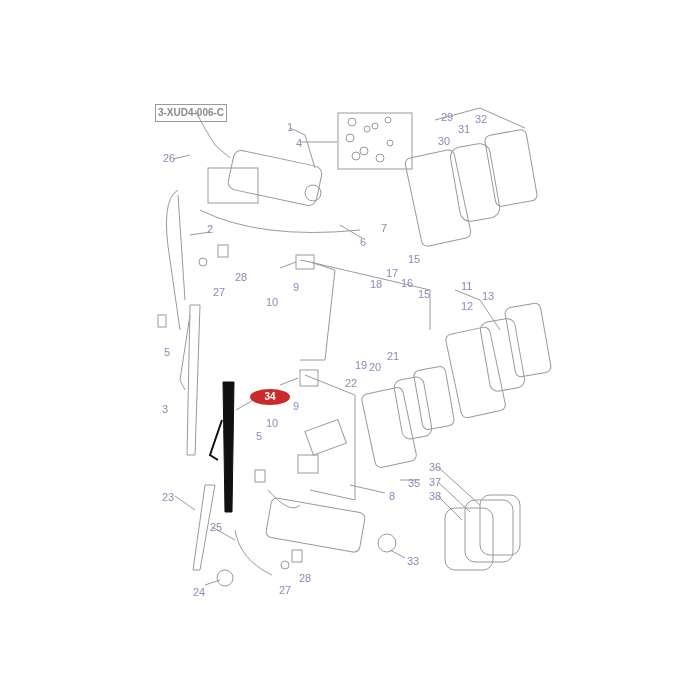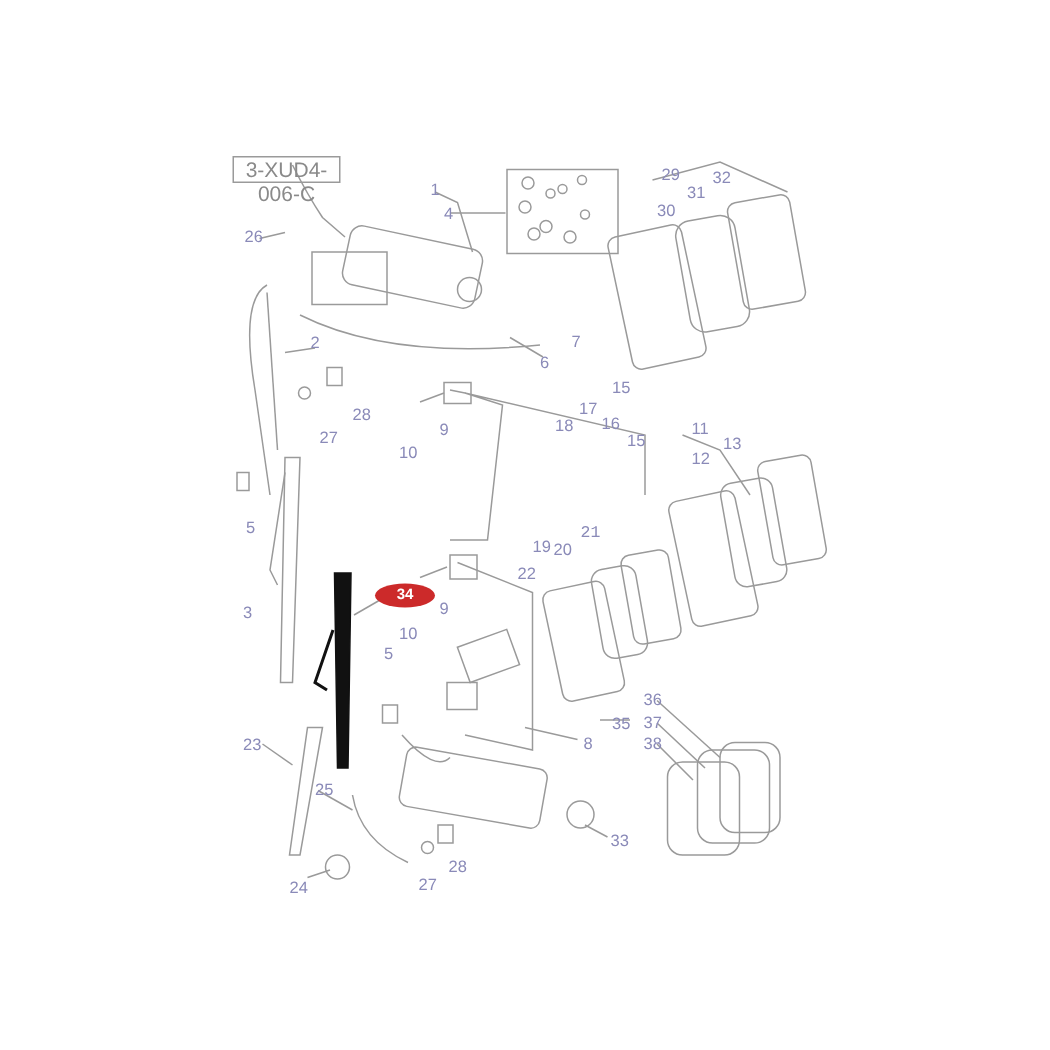--- a/index.html
+++ b/index.html
@@ -1,19 +1,19 @@
 <!DOCTYPE html>
 <html><head>
 <meta charset="utf-8">
 <style>
   html, body { margin:0; padding:0; background:#ffffff; }
   body { width:700px; height:700px; position:relative; overflow:hidden; font-family:"Liberation Sans", sans-serif; }
   #diagram { position:absolute; left:0; top:0; width:700px; height:700px; }
   .callout { position:absolute; font-size:11px; color:#8a8ab8; line-height:1; white-space:nowrap; }
-  .ref-box { position:absolute; left:155px; top:104px; width:70px; height:16px; border:1px solid #9a9a9a; font-size:14px; color:#8a8a8a; text-align:center; line-height:16px; font-family:"Liberation Sans", sans-serif; }
+  .ref-box { position:absolute; left:155px; top:104px; width:70px; height:16px; border:1px solid #9a9a9a; font-size:10px; color:#8a8a8a; text-align:center; line-height:16px; font-family:"Liberation Sans", sans-serif;font-weight:bold; }
   .hl { position:absolute; left:250px; top:389px; width:40px; height:16px; border-radius:50%; background:#cc2a2a; color:#fff; font-size:10px; font-weight:bold; text-align:center; line-height:16px; }
 </style>
 </head>
 <body>
 
 <div id="diagram">
   <svg width="700" height="700" viewBox="0 0 700 700" style="position:absolute;left:0;top:0">
     <g fill="none" stroke="#9a9a9a" stroke-width="1">
 
       <rect x="338" y="113" width="74" height="56"></rect>
@@ -117,21 +117,21 @@
       <div class="callout" style="left: 266px; top: 297px;">10</div>
       <div class="callout" style="left: 293px; top: 282px;">9</div>
       <div class="callout" style="left: 370px; top: 259px; margin-top: 20px;">18</div>
       <div class="callout" style="left: 386px; top: 268px;">17</div>
       <div class="callout" style="left: 401px; top: 278px;">16</div>
       <div class="callout" style="left: 408px; top: 254px;">15</div>
       <div class="callout" style="left: 418px; top: 289px;">15</div>
       <div class="callout" style="left: 164px; top: 347px;">5</div>
       <div class="callout" style="left: 162px; top: 404px;">3</div>
       <div class="callout" style="left: 355px; top: 347px; margin-top: 13px;">19</div>
-      <div class="callout" style="left: 387px; top: 351px; font-family: Liberation Mono, monospace;">21</div>
+      <div class="callout" style="left: 387px; top: 351px;">21</div>
       <div class="callout" style="left: 369px; top: 362px;">20</div>
       <div class="callout" style="left: 345px; top: 378px;">22</div>
       <div class="callout" style="left: 293px; top: 401px;">9</div>
       <div class="callout" style="left: 266px; top: 418px;">10</div>
       <div class="callout" style="left: 256px; top: 431px;">5</div>
       <div class="callout" style="left: 441px; top: 112px;">29</div>
       <div class="callout" style="left: 475px; top: 114px;">32</div>
       <div class="callout" style="left: 458px; top: 124px;">31</div>
       <div class="callout" style="left: 438px; top: 136px;">30</div>
       <div class="callout" style="left: 461px; top: 281px;">11</div>

